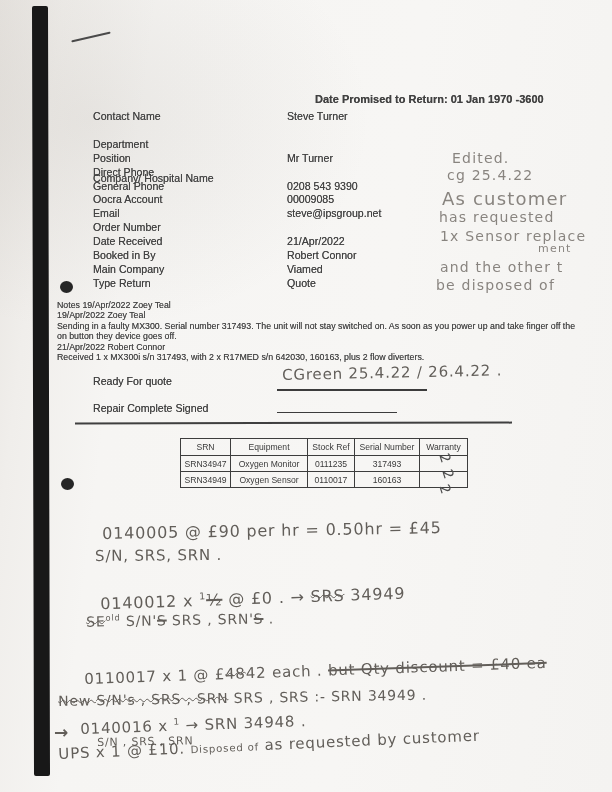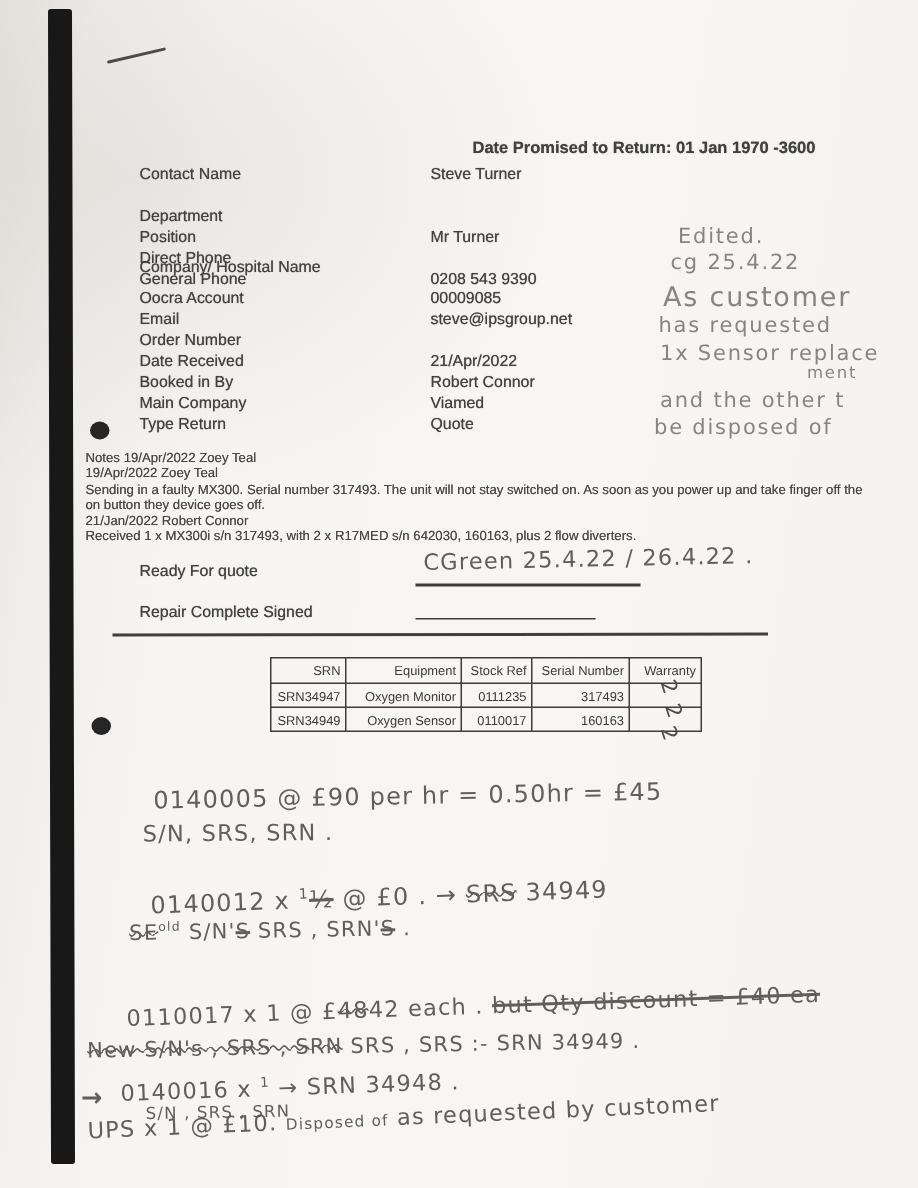--- a/index.html
+++ b/index.html
@@ -22,21 +22,21 @@
   .form-row{position:absolute;left:0;right:0;height:13px;}
   .f-label{position:absolute;left:93px;font-size:10.6px;color:#424242;text-shadow:0 0 0.5px rgba(70,70,70,0.85);white-space:nowrap;}
   .f-value{position:absolute;left:287px;font-size:10.6px;color:#424242;text-shadow:0 0 0.5px rgba(70,70,70,0.85);white-space:nowrap;}
   .note-line{position:absolute;left:57px;font-size:8.8px;color:#474747;text-shadow:0 0 0.4px rgba(70,70,70,0.8);white-space:nowrap;}
   .ready-label{left:93px;top:375px;font-size:10.6px;}
   .repair-label{left:93px;top:402px;font-size:10.6px;}
   .ready-line{position:absolute;left:277px;top:389px;width:150px;height:1.6px;background:#3c3c3c;}
   .repair-line{position:absolute;left:277px;top:412px;width:120px;height:1.3px;background:#3c3c3c;}
   .section-rule{position:absolute;left:75px;top:422px;width:437px;height:1.8px;background:#3f3f3f;transform:rotate(-0.1deg);}
   table.equip{position:absolute;left:180px;top:438px;border-collapse:collapse;font-size:8.6px;color:#3a3a3a;table-layout:fixed;}
-  table.equip th, table.equip td{border:1.2px solid #3d3d3d;padding:1px 3px;text-align:right;font-weight:normal;white-space:nowrap;overflow:hidden;height:13px;}
+  table.equip th, table.equip td{border:1.2px solid #3d3d3d;padding:1px 3px;text-align:center;font-weight:normal;white-space:nowrap;overflow:hidden;height:13px;}
   table.equip th{height:14px;}
   tr.row-hl td{background:#c6c6c6;}
   .hw{position:absolute;font-family:"DejaVu Sans", cursive;color:#56524d;letter-spacing:0.8px;white-space:nowrap;transform-origin:left top;opacity:0.92;}
   .hw .strike{text-decoration:line-through;text-decoration-thickness:1.6px;}
   .hw .scribble{text-decoration:line-through;text-decoration-style:wavy;text-decoration-thickness:1.4px;}
   .hw .sup{font-size:0.6em;vertical-align:super;}
   .hw .small{font-size:0.68em;}
   .margin-hw{position:absolute;font-family:"DejaVu Sans", cursive;color:#7d7873;letter-spacing:1.2px;white-space:nowrap;opacity:0.9;}
   .warranty-mark{position:absolute;font-family:"DejaVu Sans", cursive;color:#4d4d4d;font-size:14px;transform:rotate(72deg);}
   .ready-hw{left:282px;top:366px;font-size:15px;transform:rotate(-1.2deg);}
@@ -104,21 +104,21 @@
       <div class="form-row" style="top: 276.8px;">
         <span class="f-label">Type Return</span>
         <span class="f-value">Quote</span>
       </div>
     </div>
   <div id="notes-block">
       <div class="note-line" style="top: 300px;">Notes 19/Apr/2022 Zoey Teal</div>
       <div class="note-line" style="top: 310.4px;">19/Apr/2022 Zoey Teal</div>
       <div class="note-line" style="top: 320.8px;">Sending in a faulty MX300. Serial number 317493. The unit will not stay switched on. As soon as you power up and take finger off the</div>
       <div class="note-line" style="top: 331.2px;">on button they device goes off.</div>
-      <div class="note-line" style="top: 341.6px;">21/Jan/2022 Robert Connor</div>
+      <div class="note-line" style="top: 341.6px;">21/Apr/2022 Robert Connor</div>
       <div class="note-line" style="top: 352px;">Received 1 x MX300i s/n 317493, with 2 x R17MED s/n 642030, 160163, plus 2 flow diverters.</div>
     </div>
 
   <div class="pos print ready-label">Ready For quote</div>
   <div class="hw ready-hw">CGreen   25.4.22 / 26.4.22 .</div>
   <div class="ready-line"></div>
   <div class="pos print repair-label">Repair Complete Signed</div>
   <div class="repair-line"></div>
   <div class="section-rule"></div>
 

